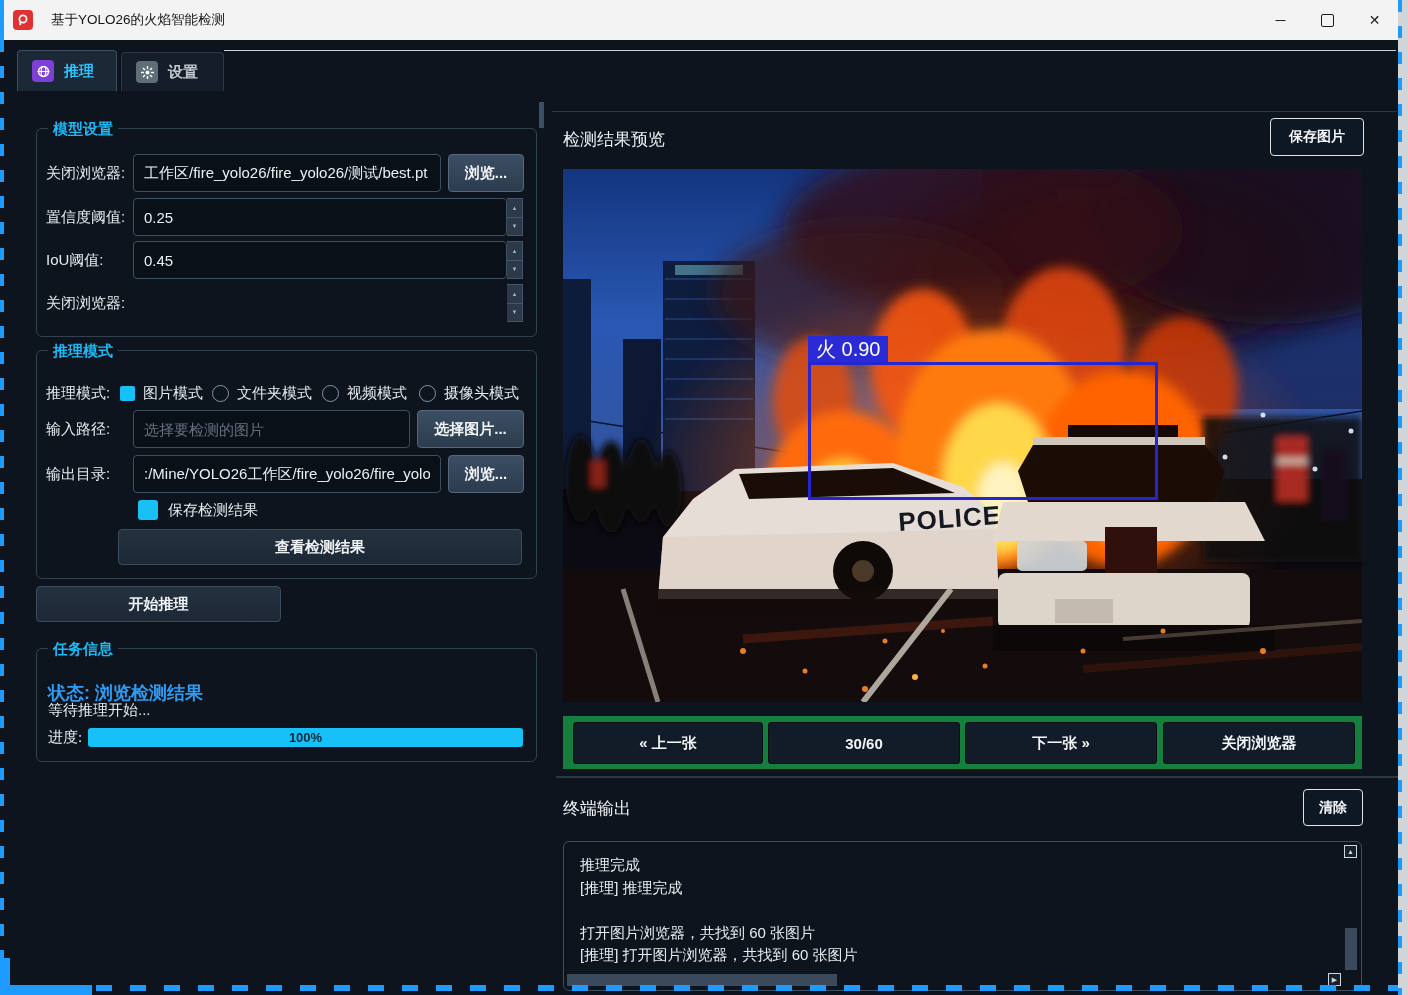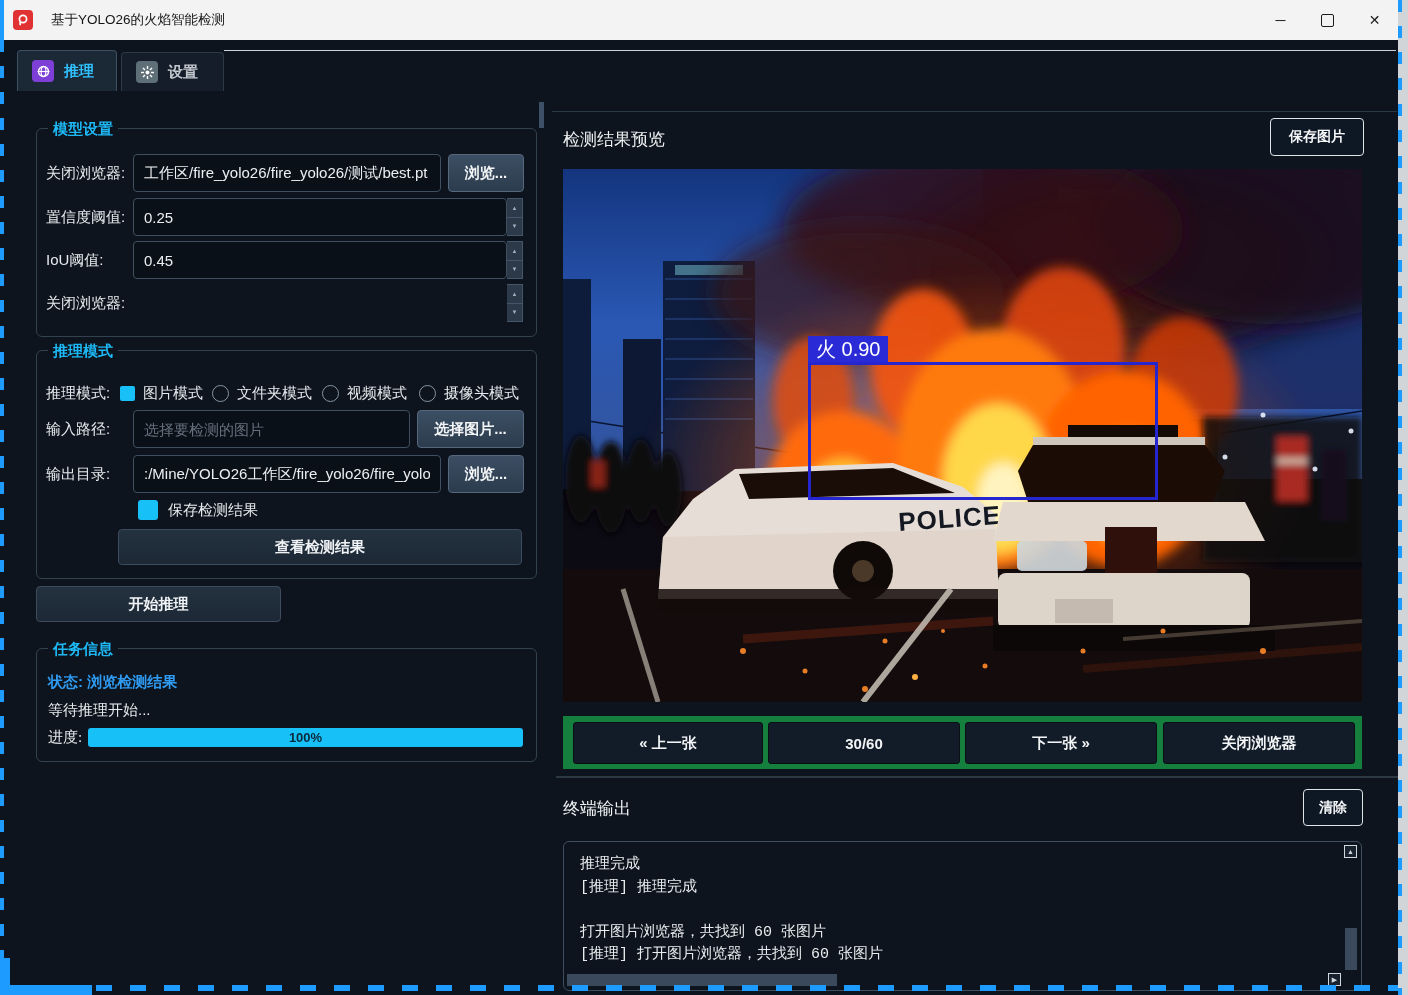--- a/index.html
+++ b/index.html
@@ -41,21 +41,21 @@
   .spincell:first-child{border-bottom:1px solid #45566a;}
   .btn{box-sizing:border-box;background:linear-gradient(#3c4e63,#2c3c4e);border:1px solid #55687e;border-radius:4px;
        color:#f2f4f6;font-weight:bold;font-size:15px;display:flex;align-items:center;justify-content:center;cursor:pointer;}
   .bigbtn{box-sizing:border-box;background:linear-gradient(#24313f,#1c2836);border:1px solid #3c4c5e;border-radius:4px;
        color:#f0f3f5;font-weight:bold;font-size:15px;display:flex;align-items:center;justify-content:center;cursor:pointer;}
   .radio-circle{width:17px;height:17px;border-radius:50%;border:1.5px solid #8695a5;background:#0d141d;box-sizing:border-box;}
   .radio-square{width:15px;height:15px;border-radius:2px;background:var(--accent-cyan,#18c0f8);}
   .checkbox{width:20px;height:20px;border-radius:3px;background:var(--accent-cyan,#18c0f8);}
   .ropt{display:flex;align-items:center;gap:8px;}
   .ropt .olabel{color:#e6eaee;font-size:15px;}
-  .statusline{color:var(--status-blue,#2f9bf2);font-weight:bold;font-size:15px;}
+  .statusline{color:var(--status-blue,#2f9bf2);font-weight:bold;font-size:18px;margin-top:8px;}
   .waitline{color:#e6eaee;font-size:15px;}
   .progress{background:var(--accent-cyan,#00c0f4);border-radius:3px;display:flex;align-items:center;justify-content:center;
             color:#0a2a3c;font-weight:bold;font-size:13px;}
   .splitbar{left:539px;top:102px;width:5px;height:26px;background:#3e5066;}
 
   
   .rtopline{left:552px;top:111px;width:845px;height:1px;background:#2b3845;}
   .rheader{color:#f0f2f4;font-size:17px;}
   .whitebtn{box-sizing:border-box;background:#0e1724;border:1.5px solid #dfe4e8;border-radius:4px;color:#f4f6f8;
             font-weight:bold;font-size:14px;display:flex;align-items:center;justify-content:center;cursor:pointer;}
@@ -63,21 +63,21 @@
   .bbox{position:absolute;left:245px;top:193px;width:350px;height:138px;border:3px solid #2526cf;box-sizing:border-box;}
   .blabel{position:absolute;left:245px;top:167px;height:26px;background:#2a2bd6;color:#ffffff;font-size:20px;
           display:flex;align-items:center;padding:0 8px;white-space:nowrap;}
   .navstrip{left:563px;top:716px;width:799px;height:53px;background:#15803d;}
   .navbtn{position:absolute;top:6px;height:40px;background:#121c28;border:1px solid #0a0f16;border-radius:3px;
           color:#f2f4f6;font-weight:bold;font-size:15px;display:flex;align-items:center;justify-content:center;cursor:pointer;}
   .hdivider{left:556px;top:776px;width:845px;height:2px;background:#2c3945;}
   .terminal{left:563px;top:841px;width:799px;height:150px;box-sizing:border-box;background:#0d141d;
             border:1px solid #3e4e5e;border-radius:6px;}
   .termtext{position:absolute;left:16px;top:12px;right:30px;bottom:22px;overflow:hidden;
-            font-family:Liberation Mono, monospace;font-size:15px;line-height:1.5;
+            font-family:Liberation Sans, sans-serif;font-size:15px;line-height:1.5;
             color:#e9ecef;white-space:pre-wrap;}
   .vscroll{position:absolute;top:3px;bottom:20px;right:3px;width:14px;}
   .hscroll{position:absolute;left:3px;right:20px;bottom:3px;height:14px;}
   .sbtn{position:absolute;width:13px;height:13px;background:#18222e;border:1px solid #cfd6dc;box-sizing:border-box;
         display:flex;align-items:center;justify-content:center;color:#cfd6dc;font-size:7px;}
   .sthumb{position:absolute;background:#3a4a5c;}
 
   
   .snip-tl{left:0;top:0;width:4px;height:40px;background:#1e9bff;}
   .snip-left{left:0;top:40px;width:4px;height:918px;

